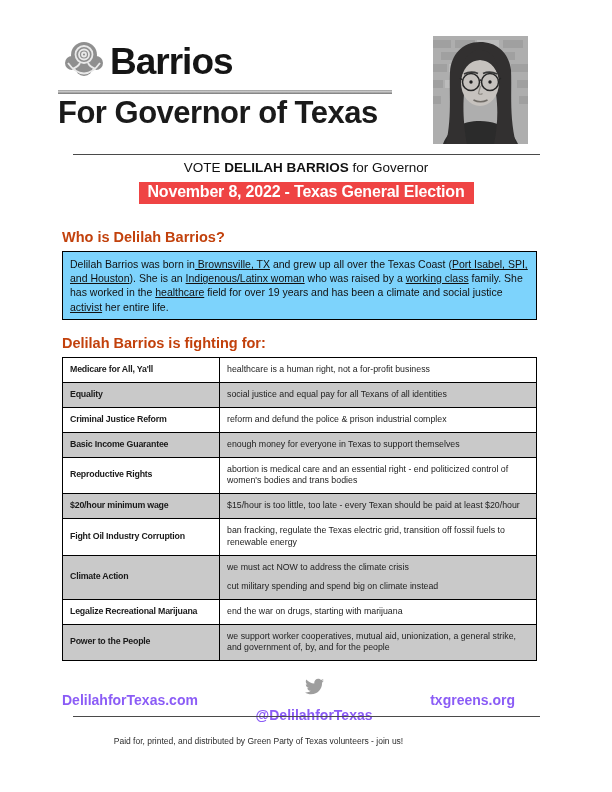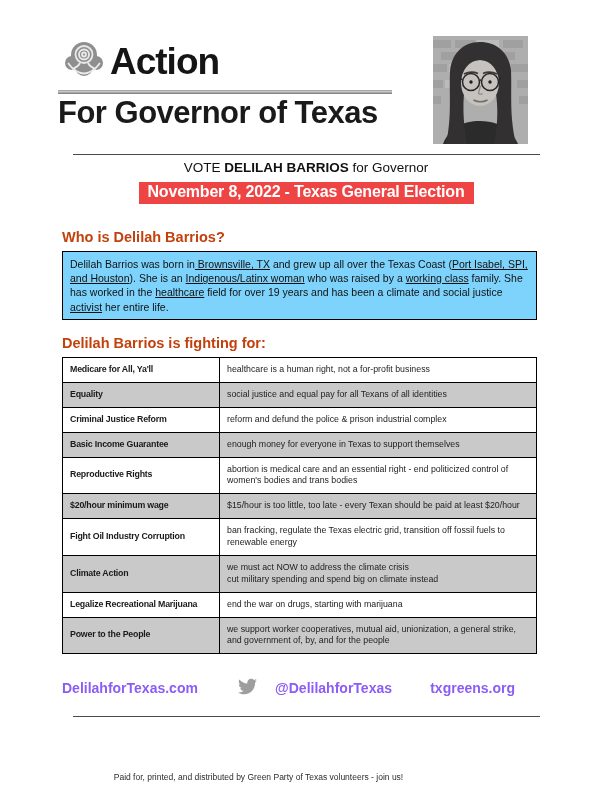--- a/index.html
+++ b/index.html
@@ -57,31 +57,31 @@
   .u { text-decoration: underline; }
 
   .fighting { position: absolute; left: 62px; top: 335px; width: 476px; }
   table.policy {
     border-collapse: collapse; width: 475px; table-layout: fixed;
     font-size: 8.8px; color: #222; line-height: 1.35;
   }
   table.policy td { border: 1px solid #000; padding: 6px 7px; vertical-align: middle; }
   table.policy td.label { width: 142px; font-weight: bold; letter-spacing: -0.2px; color: #1a1a1a; }
   table.policy tr.shaded { background: #c9c9c9; }
-  table.policy td.desc div + div { }
+  table.policy td.desc div + div { margin-top: 7px; }
 
   
   .footer-links {
     position: absolute; top: 677px; left: 62px; width: 453px;
     display: flex; justify-content: space-between; align-items: center;
     font-size: 14px; font-weight: bold; color: #8b5cf6;
   }
-  .tw-group { display: flex; align-items: center; gap: 16px; }
+  .tw-group { display: flex; align-items: center; gap: 8px; flex-direction: column; }
   .disclaimer {
-    position: absolute; top: 772px; left: 0; width: 517px;
+    position: absolute; top: 736px; left: 0; width: 517px;
     text-align: center; font-size: 8.5px; color: #2c2c2c;
   }
 </style>
 </head>
 <body>
 
 <div class="page">
 
   <div class="logo">
     <div class="logo-line1">
@@ -96,21 +96,21 @@
           <g fill="none" stroke="#e9e9e9" stroke-width="1.8">
             <circle cx="22" cy="18.5" r="8.5"></circle>
             <circle cx="22" cy="18.5" r="5"></circle>
             <circle cx="22" cy="18.5" r="2"></circle>
             <path d="M6 27 Q13 37 22 37.5 Q31 37 38 27"></path>
             <path d="M10 33 Q16 31 18 27"></path>
             <path d="M34 33 Q28 31 26 27"></path>
           </g>
         </svg>
       </span>
-      <span>Action</span>
+      <span>Barrios</span>
     </div>
     <div class="logo-bar"></div>
     <div class="logo-line2">For Governor of Texas</div>
   </div>
 
   <div class="photo">
     <svg width="95" height="108" viewBox="0 0 95 108" aria-hidden="true">
       <rect width="95" height="108" fill="#aeaeae"></rect>
 
       <g fill="#a0a0a0">

